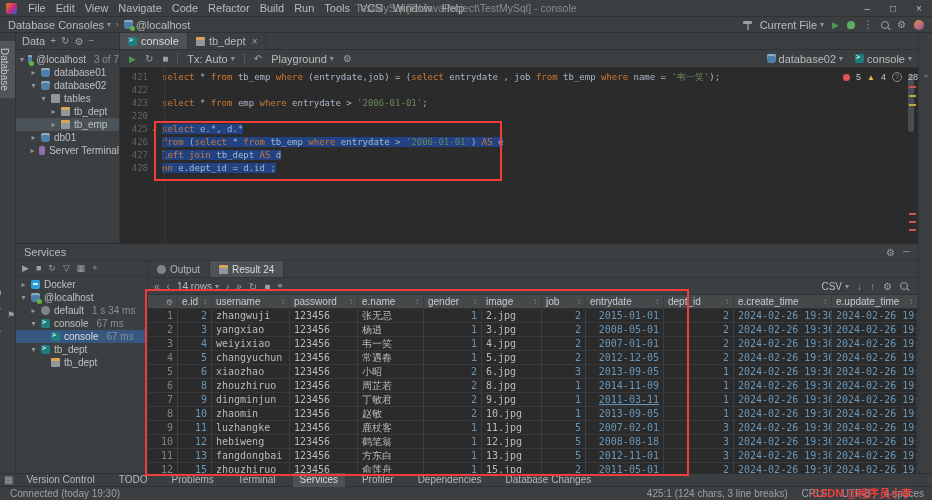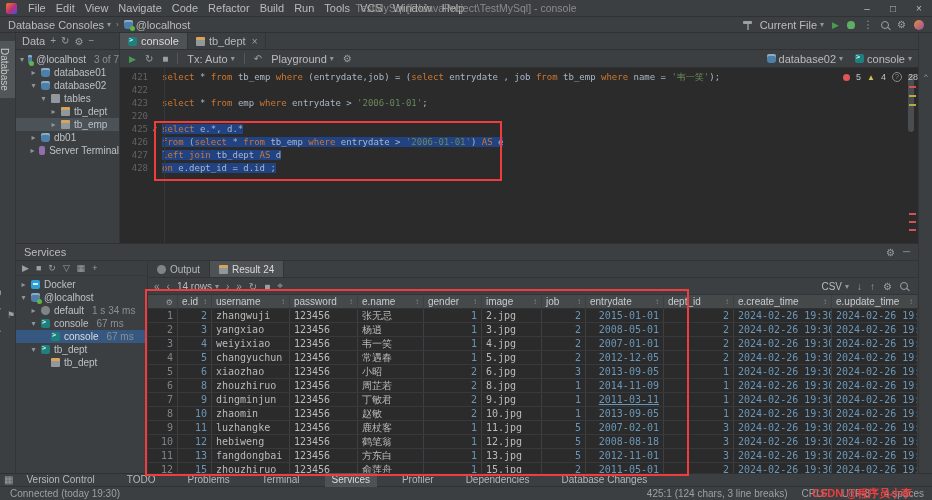--- a/index.html
+++ b/index.html
@@ -613,21 +613,21 @@
             <span class="gcell c-num" style="width: 70px;">2</span>
             <span class="gcell c-datetime" style="width: 98px;">2024-02-26 19:30:48</span>
             <span class="gcell c-datetime" style="width: 86px;">2024-02-26 19:30:48</span>
           </div>
         </div>
     </div>
   </div>
 
   <div id="bottombar" class="bar">
     <span class="gicon" style="margin-right:4px">▦</span>
-    <span id="bbtns" style="display:flex;gap:18px">
+    <span id="bbtns" style="display:flex;gap:10px">
         <span class="bbtn">Version Control</span>
         <span class="bbtn">TODO</span>
         <span class="bbtn">Problems</span>
         <span class="bbtn">Terminal</span>
         <span class="bbtn on">Services</span>
         <span class="bbtn">Profiler</span>
         <span class="bbtn">Dependencies</span>
         <span class="bbtn">Database Changes</span>
       </span>
   </div>

